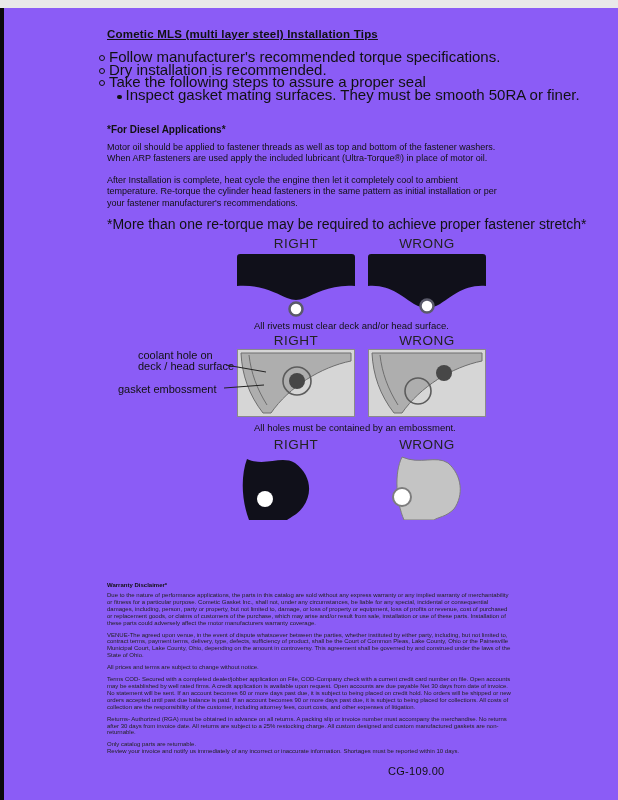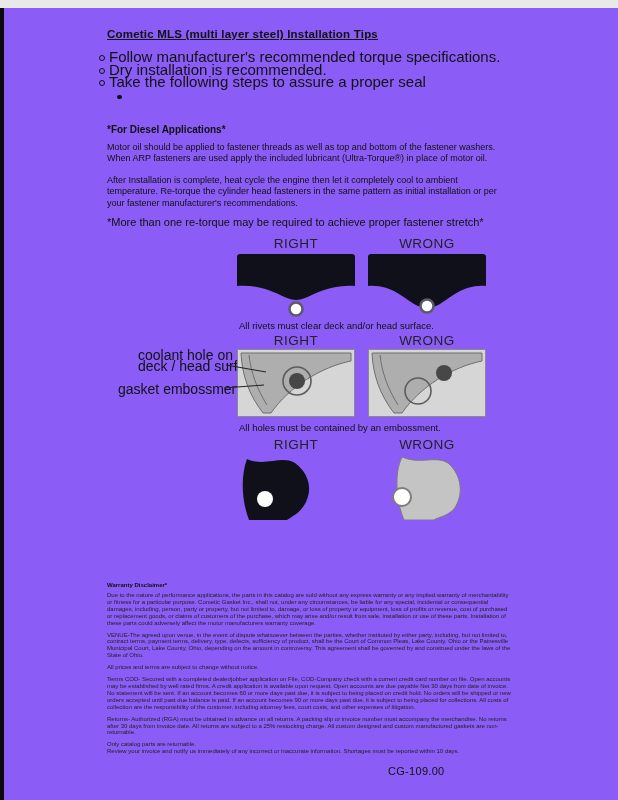--- a/index.html
+++ b/index.html
@@ -11,26 +11,26 @@
   .left-strip{position:absolute;left:0;top:0;width:4px;height:800px;background:#0a0a0a;}
   .title{position:absolute;left:107px;top:20px;font-size:11.5px;font-weight:bold;
     text-decoration:underline;letter-spacing:.2px;}
   .bullet-row{position:absolute;font-size:15px;line-height:11px;white-space:nowrap;}
   .marker-circle{display:inline-block;width:4px;height:4px;border:1px solid #111;
     border-radius:50%;margin-right:4px;vertical-align:1px;}
   .marker-dot{display:inline-block;width:4.5px;height:4.5px;background:#111;
     border-radius:50%;margin-right:4px;vertical-align:1px;}
   .diesel-heading{position:absolute;left:107px;top:116px;font-size:10px;font-weight:bold;}
   .para{position:absolute;left:107px;width:402px;font-size:9px;line-height:11.4px;}
-  .note{position:absolute;left:107px;top:208px;font-size:11px;}
+  .note{position:absolute;left:107px;top:208px;font-size:14px;}
   .diag-label{position:absolute;width:118px;text-align:center;font-size:13.5px;
     letter-spacing:.5px;color:#222;}
   .panel{position:absolute;width:118px;}
-  .caption{position:absolute;left:239px;font-size:9.5px;line-height:11px;text-align:right;}
-  .callout{position:absolute;font-size:14px;line-height:10.5px;}
+  .caption{position:absolute;left:254px;font-size:9.5px;line-height:11px;text-align:right;}
+  .callout{position:absolute;font-size:11px;line-height:10.5px;}
   .callout-line{position:absolute;overflow:visible;z-index:5;}
   .disclaimer{position:absolute;left:107px;top:574px;width:406px;}
   .disclaimer h4{margin:0 0 4px 0;font-size:6px;font-weight:bold;}
   .disclaimer p{margin:0 0 5px 0;font-size:6px;line-height:6.9px;color:#222;}
   .disclaimer p.tight{margin-bottom:0;}
   .doc-code{position:absolute;left:388px;top:757px;font-size:11px;letter-spacing:.3px;}
 </style>
 </head>
 <body>
 
@@ -42,21 +42,21 @@
   <div class="bullet-row" style="left:99px;top:43px;">
     <span class="marker-circle"></span><span>Follow manufacturer's recommended torque specifications.</span>
   </div>
   <div class="bullet-row" style="left:99px;top:56px;">
     <span class="marker-circle"></span><span>Dry installation is recommended.</span>
   </div>
   <div class="bullet-row" style="left:99px;top:68px;">
     <span class="marker-circle"></span><span>Take the following steps to assure a proper seal</span>
   </div>
   <div class="bullet-row" style="left:117px;top:81px;">
-    <span class="marker-dot"></span>
+    <span class="marker-dot"></span><span>Inspect gasket mating surfaces.  They must be smooth 50RA or finer.</span>
   </div>
 
   <div class="diesel-heading">*For Diesel Applications*</div>
   <div class="para" style="top:167px;">After Installation is complete, heat cycle the engine then let it completely cool to ambient temperature. Re-torque the cylinder head fasteners in the same pattern as initial installation or per your fastener manufacturer's recommendations.</div>
   <div class="para" style="top:134px;">Motor oil should be applied to fastener threads as well as top and bottom of the fastener washers. When ARP fasteners are used apply the included lubricant (Ultra-Torque®) in place of motor oil.</div>
   <div class="note">*More than one re-torque may be required to achieve proper fastener stretch*</div>
 
   <div class="diag-label" style="left:237px;top:228px;">RIGHT</div>
   <div class="diag-label" style="left:368px;top:228px;">WRONG</div>
 

